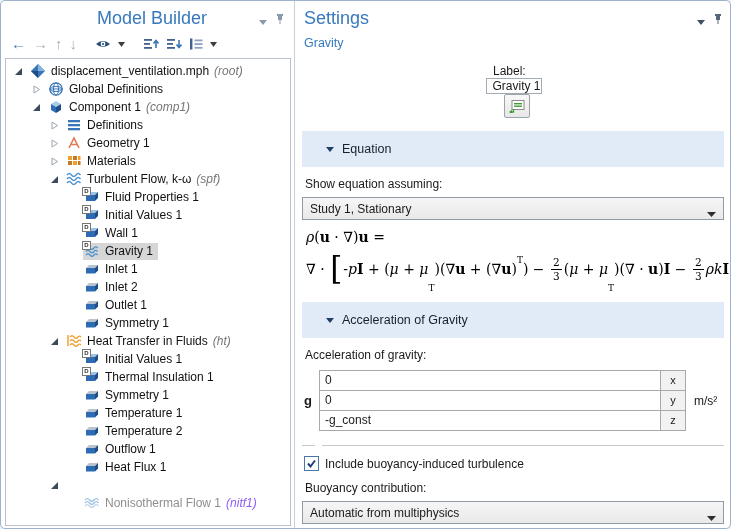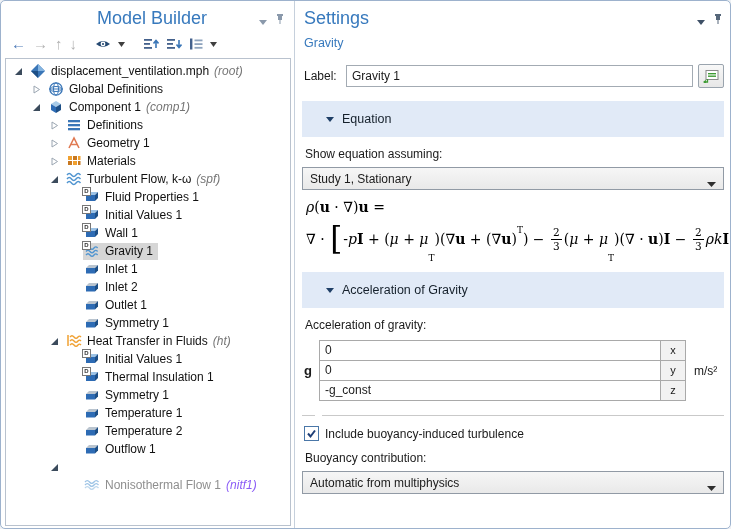--- a/index.html
+++ b/index.html
@@ -30,21 +30,21 @@
           font:600 6px/7px "Liberation Sans",sans-serif;text-align:center;color:#333;}
   .tlabel{color:#111;}
   .tann{font-style:italic;color:#757575;margin-left:5px;}
   .gray .tlabel{color:#8e8e8e;} .gray .tann{color:#8b5cf6;}
 
   
   .right-panel{position:absolute;left:293px;top:0;right:0;bottom:0;border-left:1px solid #c6d0dc;
                padding:6px 6px 0 7px;box-sizing:border-box;}
   .set-title{margin:1px 0 0 2px;font-size:18px;color:#3779bd;font-weight:400;}
   .set-subtitle{margin:7px 0 0 2px;font-size:12.5px;color:#3779bd;}
-  .label-row{display:flex;align-items:center;margin:14px 0 0 2px;}
+  .label-row{display:flex;align-items:center;margin:14px 0 0 2px;flex-direction:column;}
   .label-row .fld-label{font-size:12px;width:42px;flex:none;}
   .text-input{flex:1;height:20px;border:1px solid #a3abb3;font-size:12px;padding:0 0 0 5px;
               display:flex;align-items:center;background:#fff;}
   .sq-btn{width:24px;height:22px;margin-left:5px;flex:none;border:1px solid #9aa4ae;border-radius:2px;
           background:linear-gradient(#f8f8f8,#e7e7e7);display:inline-flex;align-items:center;justify-content:center;}
   .sec-hdr{display:flex;align-items:center;height:36px;background:#e1eaf7;margin-top:13px;padding-left:24px;gap:8px;}
   .sec-hdr .sec-title{font-size:12.5px;color:#15202b;}
   .body-label{font-size:12px;margin:10px 0 0 3px;}
   .combo{height:21px;border:1px solid #919aa5;background:linear-gradient(#f6f6f6,#e9e9e9);
          display:flex;align-items:center;margin-top:6px;font-size:12px;padding-left:7px;position:relative;}
@@ -474,20 +474,33 @@
           <span class="expander"></span>
           <span class="itemwrap">
             <span class="ticon">
               <svg width="16" height="16">
                 <polygon points="2,7 5,4 14,4 11,7" fill="#b9c4cf"></polygon>
                 <rect x="2" y="7" width="9" height="5.5" fill="#2d6bb4"></rect>
                 <polygon points="11,7 14,4 14,9.5 11,12.5" fill="#1d4f86"></polygon>
               </svg>
             </span>
             <span class="tlabel">Outflow 1</span>
+          </span>
+        </div>
+        <div class="trow" style="padding-left: 62px;">
+          <span class="expander"></span>
+          <span class="itemwrap">
+            <span class="ticon">
+              <svg width="16" height="16">
+                <polygon points="2,7 5,4 14,4 11,7" fill="#b9c4cf"></polygon>
+                <rect x="2" y="7" width="9" height="5.5" fill="#2d6bb4"></rect>
+                <polygon points="11,7 14,4 14,9.5 11,12.5" fill="#1d4f86"></polygon>
+              </svg>
+            </span>
+            <span class="tlabel">Heat Flux 1</span>
           </span>
         </div>
         <div class="trow" style="padding-left: 44px;">
           <span class="expander">
             <svg width="9" height="9">
               <polygon points="8,1 8,8 1,8" fill="#3b4b5c"></polygon>
             </svg>
           </span>
         </div>
         <div class="trow gray" style="padding-left: 62px;">

